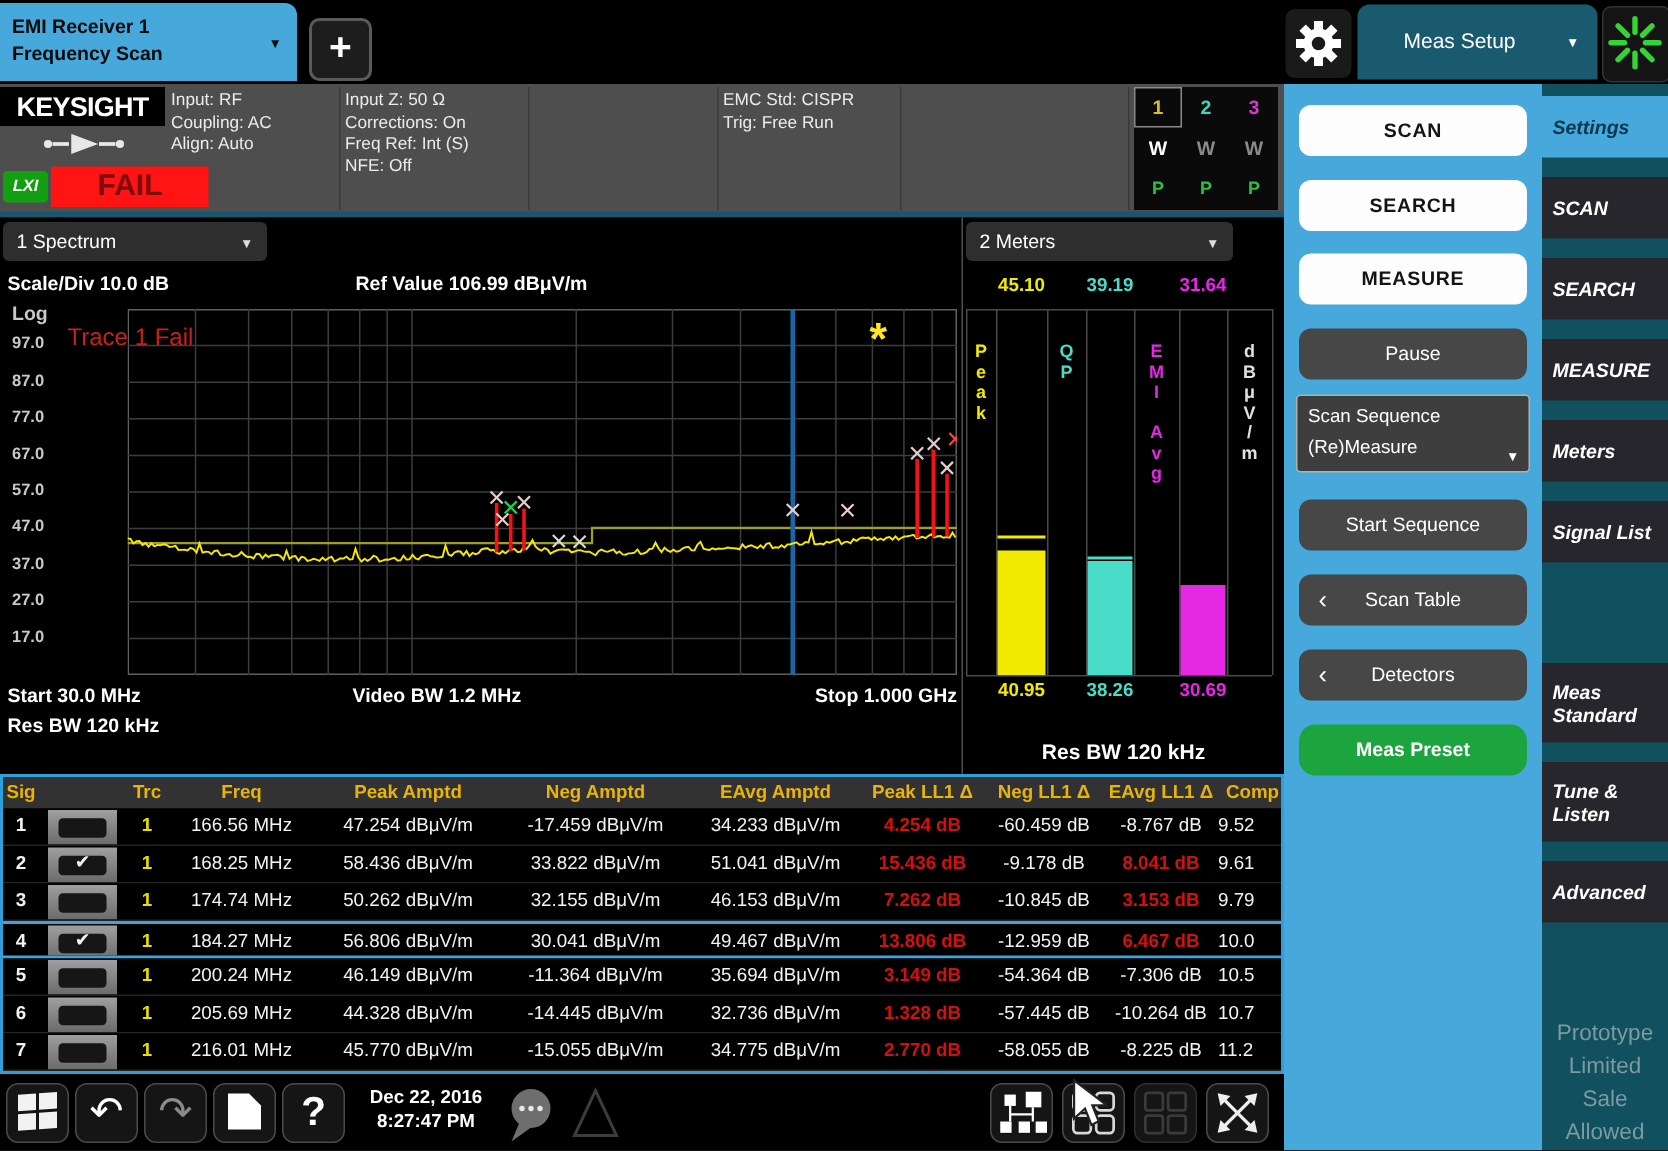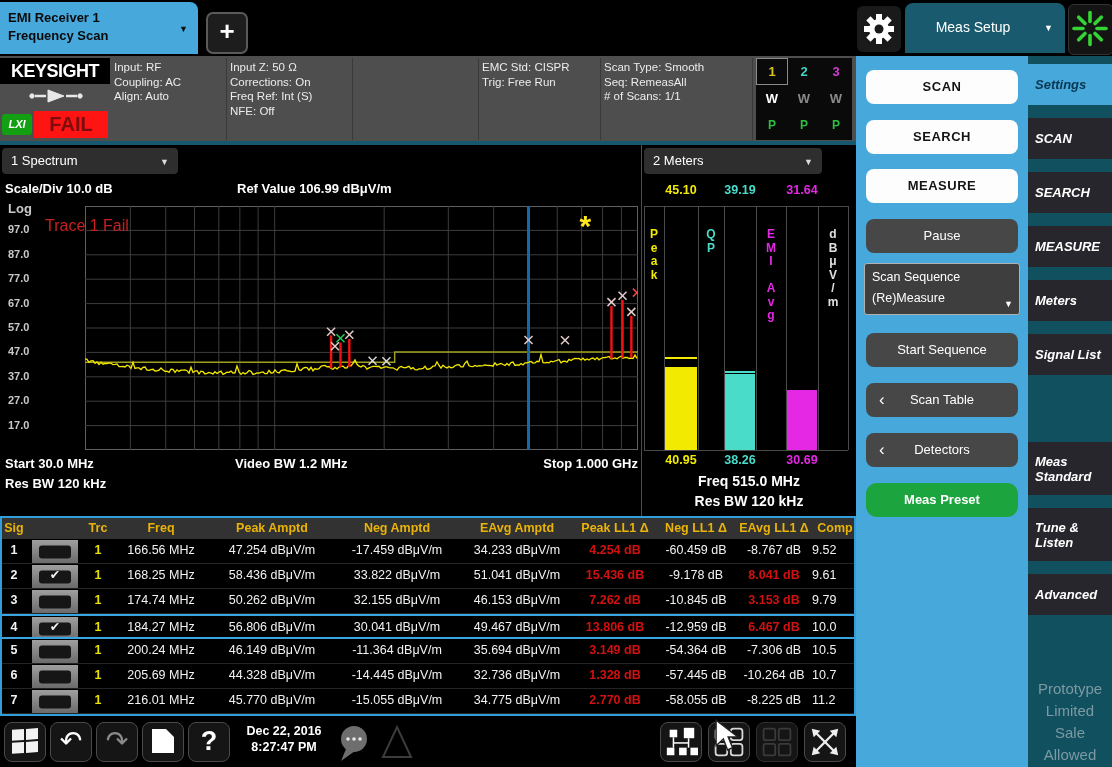--- a/index.html
+++ b/index.html
@@ -17,21 +17,21 @@
   #meas-setup .lbl{position:absolute;left:0;right:24px;top:16px;text-align:center;font-size:14px;}
   #meas-setup .caret{position:absolute;right:12px;top:20px;font-size:9px;}
   #busy-btn{left:1068px;top:4px;width:44px;height:49px;background:#141414;border:1px solid #333;border-radius:6px;}
   
   #statusbar{left:0;top:56px;width:856px;height:86px;background:#4e4e4e;}
   #brand{position:absolute;left:0;top:2px;width:110px;height:26px;background:#000;color:#fff;
          font-size:18px;font-weight:bold;letter-spacing:-0.5px;line-height:26px;text-align:center;}
   #lxi-badge{position:absolute;left:2px;top:58px;width:30px;height:21px;background:#12a012;border-radius:3px;
              color:#fff;font-style:italic;font-weight:bold;font-size:11px;text-align:center;line-height:21px;}
   #fail-badge{position:absolute;left:34px;top:55px;width:74px;height:27px;background:#ff1414;color:#7e0c0c;
-              font-weight:bold;font-size:20px;text-align:center;line-height:26px;}
+              font-weight:bold;font-size:20px;text-align:left;line-height:26px;padding-left:31px;}
   .info-col{position:absolute;top:4px;font-size:11.5px;color:#ececec;line-height:14.5px;}
   .vdiv{position:absolute;top:2px;height:82px;width:1px;background:#3a3a3a;}
   #trace-grid{position:absolute;left:756px;top:2px;width:96px;height:82px;background:#0a0a0a;}
   .tg-cell{position:absolute;width:32px;height:27px;text-align:center;font-weight:bold;line-height:27px;font-size:13px;}
   
   #display{left:0;top:145px;width:856px;height:371px;background:#000;}
   .win-dd{position:absolute;top:3px;height:26px;background:#2e2e2e;border-radius:4px;color:#fff;font-size:13px;}
   .win-dd .t{position:absolute;left:9px;top:5px;}
   .win-dd .caret{position:absolute;right:9px;top:9px;font-size:9px;color:#ddd;}
   .annot{position:absolute;color:#fff;font-size:13px;font-weight:bold;white-space:nowrap;}
@@ -147,25 +147,20 @@
       </div>
     <div class="info-col" style="left:230px" id="info-col2">
         <div>Input Z: 50 Ω</div>
         <div>Corrections: On</div>
         <div>Freq Ref: Int (S)</div>
         <div>NFE: Off</div>
       </div>
     <div class="info-col" style="left:482px" id="info-col3">
         <div>EMC Std: CISPR</div>
         <div>Trig: Free Run</div>
-      </div>
-    <div class="info-col" style="left:604px" id="info-col4">
-        <div>Scan Type: Smooth</div>
-        <div>Seq: RemeasAll</div>
-        <div># of Scans: 1/1</div>
       </div>
     <div class="vdiv" style="left:226px"></div>
     <div class="vdiv" style="left:352px"></div>
     <div class="vdiv" style="left:478px"></div>
     <div class="vdiv" style="left:600px"></div>
     <div class="vdiv" style="left:752px"></div>
     <div id="trace-grid">
         <div class="tg-cell" style="left: 0px; top: 0px; color: rgb(216, 195, 27); border: 1px solid rgb(138, 138, 138); width: 30px; height: 25px; line-height: 25px;">1</div>
         <div class="tg-cell" style="left: 0px; top: 27px; color: rgb(255, 255, 255);">W</div>
         <div class="tg-cell" style="left: 0px; top: 54px; color: rgb(47, 191, 63); font-size: 12px;">P</div>
@@ -302,21 +297,20 @@
         <div style="left: 145px; top: 244.878px; width: 30px; height: 2px; background: rgb(228, 40, 228); position: absolute;"></div>
         <div class="m-num" style="left: 128px; top: 308px; color: rgb(228, 40, 228); position: absolute;">30.69</div>
         <div class="m-charcol" style="left: 176px; top: 83px; width: 30px; color: rgb(224, 224, 224); position: absolute;">
           <div>d</div>
           <div>B</div>
           <div>μ</div>
           <div>V</div>
           <div>/</div>
           <div>m</div>
         </div>
-        <div style="left: 0px; top: 328px; width: 214px; text-align: center; color: rgb(255, 255, 255); font-size: 14px; font-weight: bold; position: absolute;">Freq 515.0 MHz</div>
         <div style="left: 0px; top: 348px; width: 214px; text-align: center; color: rgb(255, 255, 255); font-size: 14px; font-weight: bold; position: absolute;">Res BW 120 kHz</div>
       </div>
   <div class="ylab" style="top: 78.4px;">97.0</div>
       <div class="ylab" style="top: 102.8px;">87.0</div>
       <div class="ylab" style="top: 127.2px;">77.0</div>
       <div class="ylab" style="top: 151.6px;">67.0</div>
       <div class="ylab" style="top: 176px;">57.0</div>
       <div class="ylab" style="top: 200.4px;">47.0</div>
       <div class="ylab" style="top: 224.8px;">37.0</div>
       <div class="ylab" style="top: 249.2px;">27.0</div>

